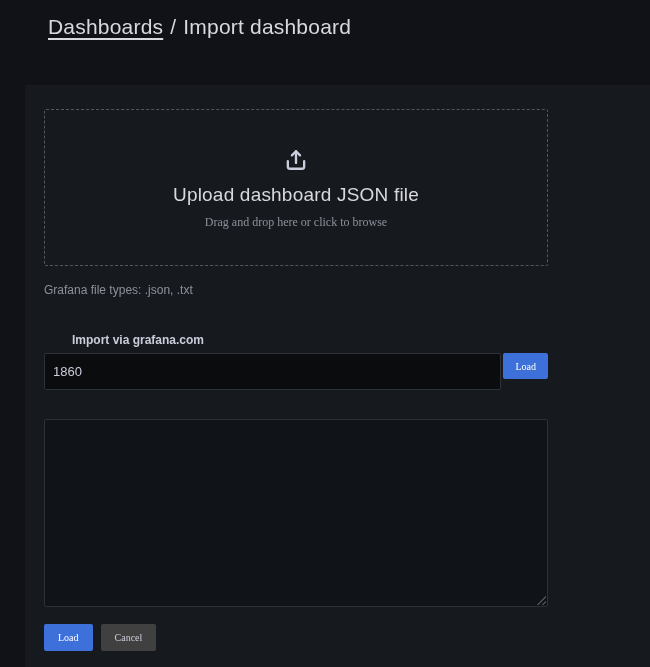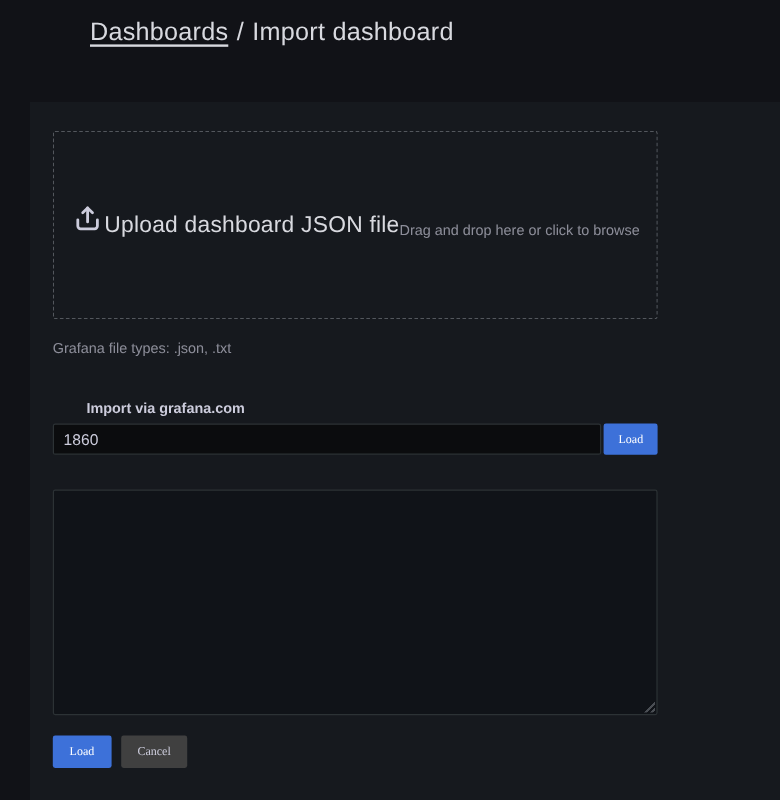--- a/index.html
+++ b/index.html
@@ -6,21 +6,21 @@
   html, body {
     width: 650px; height: 667px;
     background: #111217;
     font-family: "Liberation Sans", sans-serif;
     color: #ccccdc;
     overflow: hidden;
   }
   body { display: flex; flex-direction: column; }
 
   
-  .page-header { padding: 15px 0 0 75px; height: 85px; flex: 0 0 85px; }
+  .page-header { padding: 15px 0 0 48px; height: 85px; flex: 0 0 85px; }
   .breadcrumb-title {
     font-size: 21px; font-weight: 500; color: #d8d9df;
     letter-spacing: 0.2px;
   }
   .breadcrumb-title a {
     color: #d8d9df; text-decoration: underline;
     text-underline-offset: 4px; text-decoration-thickness: 1.5px;
     cursor: pointer;
   }
   .breadcrumb-title .sep { margin: 0 7px; font-weight: 400; }
@@ -36,49 +36,50 @@
     background: #16191e;
     padding: 24px 20px 0 19px;
   }
   .import-form { width: 504px; }
 
   
   .dropzone {
     height: 157px;
     border: 1px dashed #53575d;
     border-radius: 2px;
-    display: flex; flex-direction: row;
+    display: flex; flex-direction: column;
     align-items: center; justify-content: center;
     cursor: pointer;
   }
   .upload-icon { margin-bottom: 6px; }
   .dropzone-title {
     font-size: 19px; color: #d8d9df; letter-spacing: 0.2px;
   }
   .dropzone-hint {
     margin-top: 9px; font-size: 12px;
     color: rgba(204,204,220,0.65);
+    font-family: Liberation Serif, serif;
   }
   .accepted-types {
     margin-top: 17px; font-size: 12px;
     color: rgba(204,204,220,0.65);
   }
 
   
   .field-label {
     display: block;
     font-size: 12px; font-weight: 700; color: #ccccdc;
     margin-bottom: 6px;
     margin-left: 28px;
   }
   .gcom-section { margin-top: 36px; }
   .gcom-row { display: flex; align-items: stretch; }
   .text-input {
     flex: 1 1 auto;
-    height: 26px;
+    height: 37px;
     background: #0b0c0e;
     border: 1px solid #2c3235;
     border-radius: 2px;
     color: #ccccdc;
     font-family: "Liberation Sans", sans-serif;
     font-size: 13px;
     padding: 0 8px;
     outline: none;
   }
   .btn {

